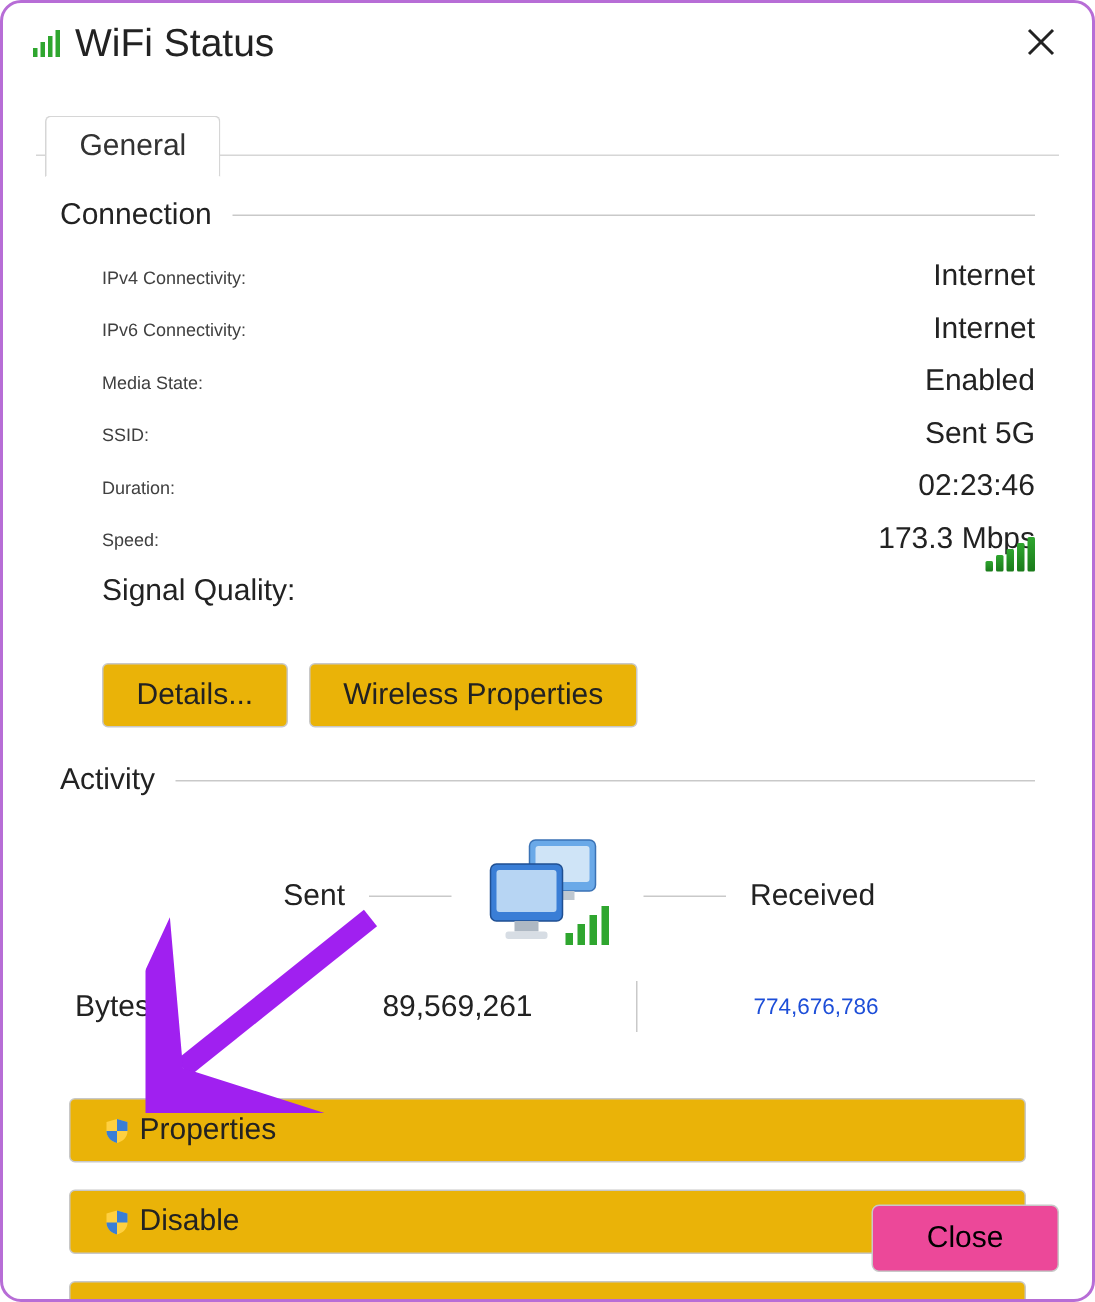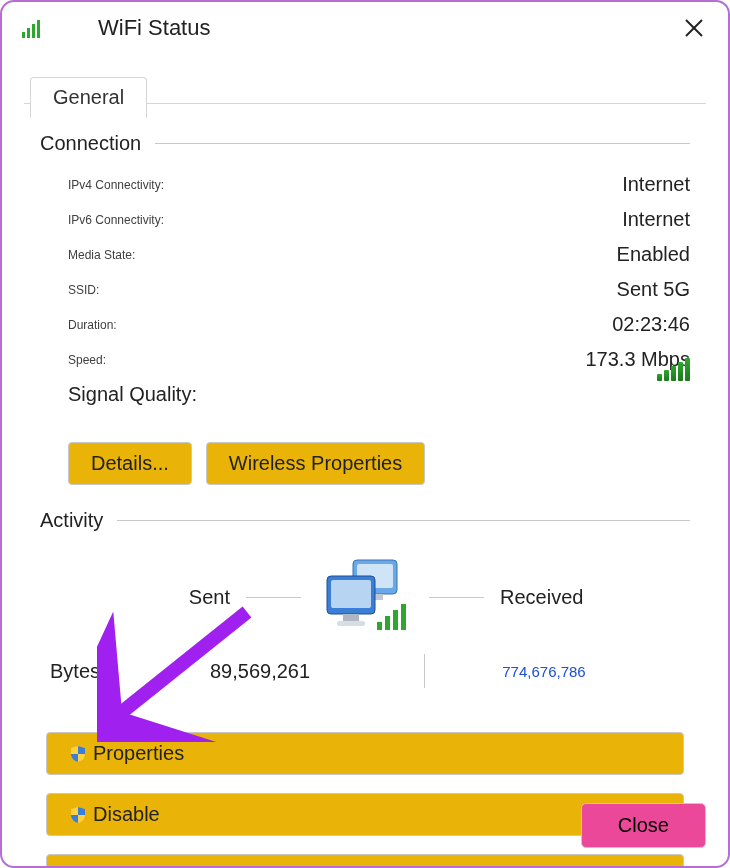--- a/index.html
+++ b/index.html
@@ -20,24 +20,23 @@
     align-items: center;
     padding: 6px 14px 8px 20px;
     height: 54px;
   }
   .title-icon {
     width: 20px; height: 20px;
     margin-right: 8px;
     display: inline-flex; align-items: flex-end; justify-content: center;
   }
   .title-text {
-    font-size: 22px;
+    font-size: 26px;
     color: #222;
     flex: 1;
-    margin-left: 48px;
   }
   .close-x {
     width: 40px; height: 40px;
     display:flex;align-items:center;justify-content:center;
     cursor: pointer;
   }
   .content {
     padding: 6px 22px 14px 22px;
   }
   .tab-row {
@@ -113,21 +112,21 @@
   .activity-row .lbl { width:180px; text-align:right; font-size:20px; color:#222;}
   .activity-row .lblr { width:180px; text-align:left; font-size:20px; color:#222;}
   .bar-sep { height:1px; background:#c9c9c9; flex:1; margin:0 16px;}
   .monitor-icon { width:96px; height:78px; position:relative; }
   .bytes-row {
     display:flex;
     align-items:center;
     padding: 14px 10px 10px 10px;
   }
   .bytes-row .blabel { font-size:20px; width:160px; color:#222;}
-  .bytes-row .bsent { font-size:20px; width:190px; text-align:left; color:#222;}
+  .bytes-row .bsent { font-size:20px; width:190px; text-align:center; color:#222;}
   .bytes-row .divider { width:1px; height:34px; background:#c9c9c9; margin:0 24px;}
   .bytes-row .brecv { font-size:15px; width:190px; text-align:center; color:#1d4ed8;}
   .action-row { display:flex; gap:18px; padding:4px 6px 6px 6px; margin-top:30px;flex-direction:column;}
   .shield { width:18px; height:18px; display:inline-block; }
   .footer {
     position: absolute;
     bottom: 18px; right: 22px;
   }
   .close-btn {
     border: 1px solid #c8c8c8;

